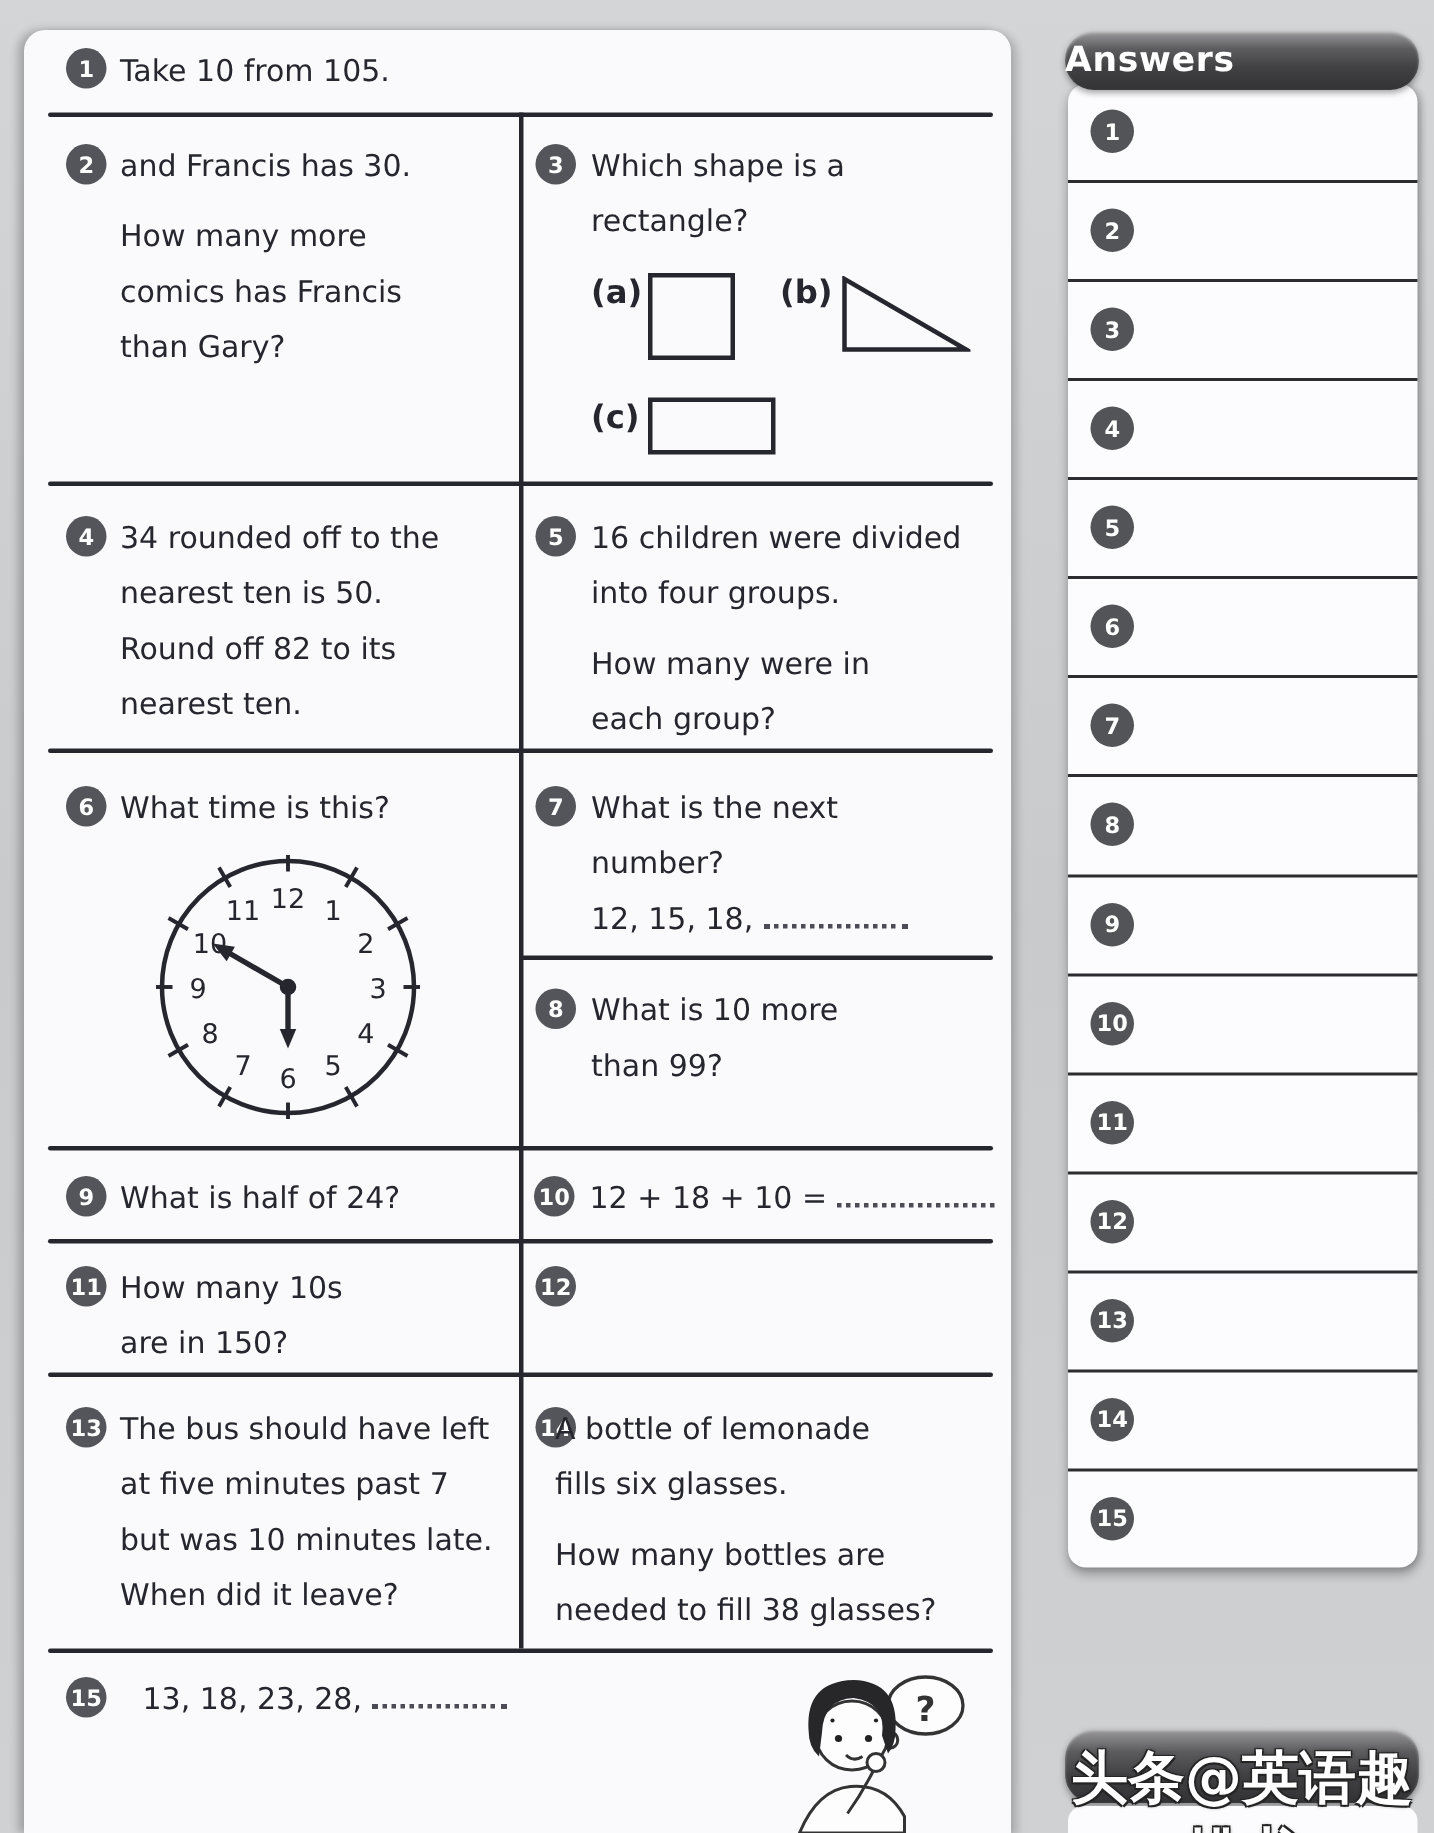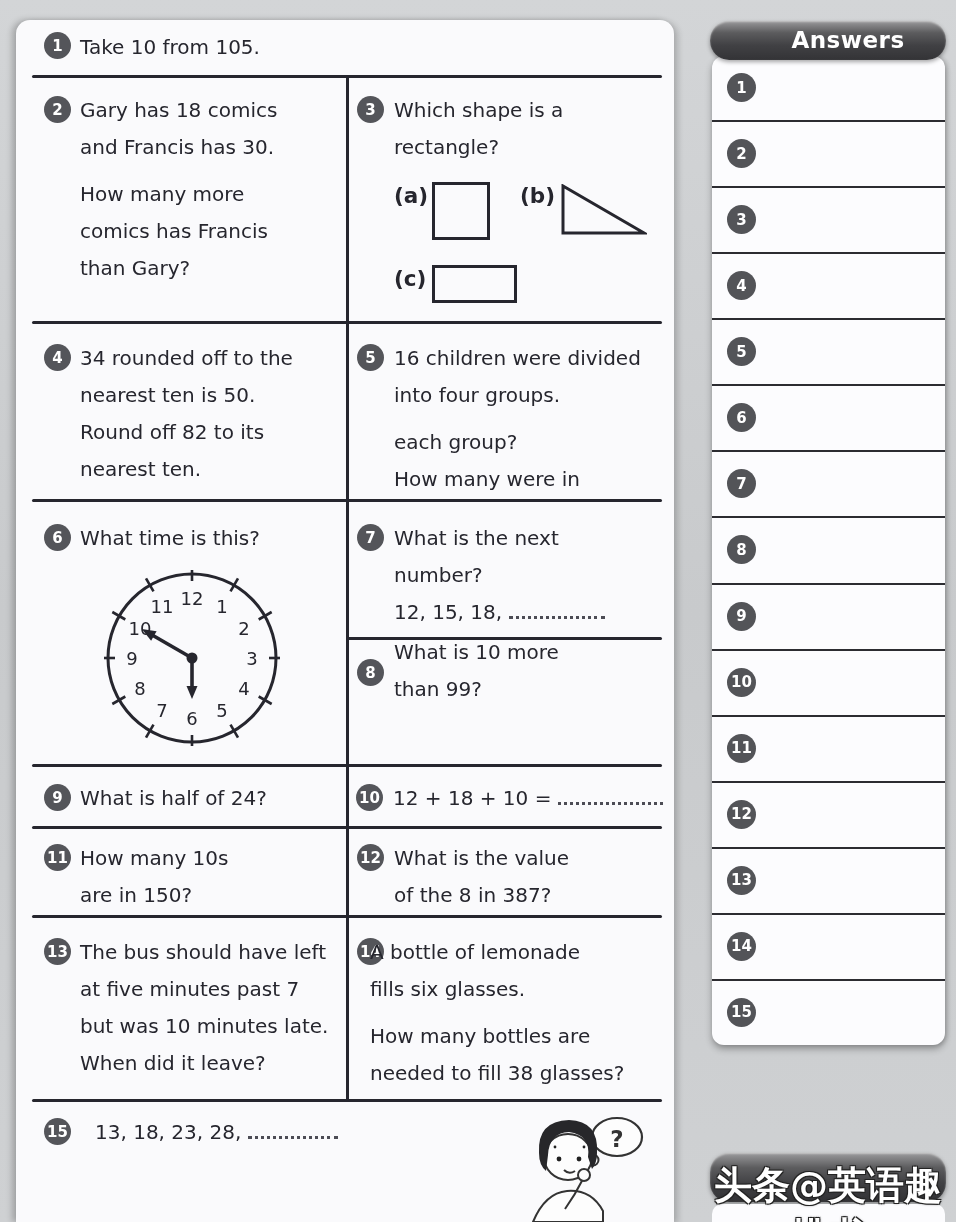--- a/index.html
+++ b/index.html
@@ -27,22 +27,22 @@
              border-radius:12px;box-shadow:0 4px 7px rgba(0,0,0,.3),2px 0 4px rgba(0,0,0,.15);
              display:flex;flex-direction:column;}
   .ans-row{flex:1;border-bottom:2px solid #2c2c31;position:relative;}
   .ans-row:last-child{border-bottom:none;}
   .ans-badge{position:absolute;left:15px;top:17px;width:29px;height:29px;border-radius:50%;
              background:#535458;color:#fff;font-weight:bold;font-size:15px;display:flex;
              align-items:center;justify-content:center;}
   .bar{position:absolute;left:710px;width:236px;height:39px;border-radius:19px;
        background:linear-gradient(180deg,#9a9a9c 0%,#5c5c5e 30%,#414144 62%,#333336 100%);
        box-shadow:0 2px 4px rgba(0,0,0,.35),inset 0 1px 2px rgba(255,255,255,.45);}
-  .bar-title{color:#ffffff;font-weight:bold;font-size:23px;text-align:center;line-height:39px;
-             letter-spacing:.5px;margin-left:40px;}
+  .bar-title{color:#ffffff;font-weight:bold;font-size:23px;text-align:left;line-height:39px;
+             letter-spacing:.5px;}
   .footer-bar{top:1153px;height:49px;}
   .footer-sliver{position:absolute;left:712px;top:1204px;width:233px;height:18px;
                  background:#fcfcfe;border-radius:10px 10px 0 0;}
   .watermark{position:absolute;left:700px;top:1160px;width:256px;text-align:center;
              font-size:38px;font-weight:bold;color:#ffffff;
              text-shadow:0 0 3px #2a2a2a,1px 1px 0 #222,-1px -1px 0 #222,1px -1px 0 #222,-1px 1px 0 #222;}
 </style>
 </head>
 <body>
 
@@ -60,21 +60,20 @@
   <div class="hline" style="left:32px;top:1099px;width:630px"></div>
   <div class="vline" style="left:346px;top:75px;height:1024px"></div>
 
   <span class="qbadge" style="left:44px;top:32px">1</span>
   <div class="qtext" style="left:80px;top:29px">
     <div>Take 10 from 105.</div>
   </div>
 
   <span class="qbadge" style="left:44px;top:96px">2</span>
   <div class="qtext" style="left:80px;top:92px">
-    <div>Gary has 18 comics</div>
     <div>and Francis has 30.</div>
     <div class="pgap"></div>
     <div>How many more</div>
     <div>comics has Francis</div>
     <div>than Gary?</div>
   </div>
 
   <span class="qbadge" style="left:357px;top:96px">3</span>
   <div class="qtext" style="left:394px;top:92px">
     <div>Which shape is a</div>
@@ -95,22 +94,22 @@
     <div>nearest ten is 50.</div>
     <div>Round off 82 to its</div>
     <div>nearest ten.</div>
   </div>
 
   <span class="qbadge" style="left:357px;top:344px">5</span>
   <div class="qtext" style="left:394px;top:340px">
     <div>16 children were divided</div>
     <div>into four groups.</div>
     <div class="pgap"></div>
+    <div>How many were in</div>
     <div>each group?</div>
-    <div>How many were in</div>
   </div>
 
   <span class="qbadge" style="left:44px;top:524px">6</span>
   <div class="qtext" style="left:80px;top:520px">
     <div>What time is this?</div>
   </div>
   <svg style="position:absolute;left:104px;top:570px" width="176" height="176" viewBox="0 0 176 176">
     <circle cx="88" cy="88" r="84" fill="none" stroke="#26262e" stroke-width="3"></circle>
     <g id="clock-ticks">
         <line x1="88" y1="11" x2="88" y2="-4"></line>
@@ -148,21 +147,21 @@
   </svg>
 
   <span class="qbadge" style="left:357px;top:524px">7</span>
   <div class="qtext" style="left:394px;top:520px">
     <div>What is the next</div>
     <div>number?</div>
     <div><span>12, 15, 18,</span> <span class="blank" style="width:96px"></span></div>
   </div>
 
   <span class="qbadge" style="left:357px;top:659px">8</span>
-  <div class="qtext" style="left:394px;top:634px">
+  <div class="qtext" style="left:394px;top:655px">
     <div>What is 10 more</div>
     <div>than 99?</div>
   </div>
 
   <span class="qbadge" style="left:44px;top:784px">9</span>
   <div class="qtext" style="left:80px;top:780px">
     <div>What is half of 24?</div>
   </div>
 
   <span class="qbadge" style="left:356px;top:784px">10</span>
@@ -170,24 +169,20 @@
     <div><span>12 + 18 + 10 =</span> <span class="blank" style="width:105px"></span></div>
   </div>
 
   <span class="qbadge" style="left:44px;top:844px">11</span>
   <div class="qtext" style="left:80px;top:840px">
     <div>How many 10s</div>
     <div>are in 150?</div>
   </div>
 
   <span class="qbadge" style="left:357px;top:844px">12</span>
-  <div class="qtext" style="left:394px;top:840px">
-    <div>What is the value</div>
-    <div>of the 8 in 387?</div>
-  </div>
 
   <span class="qbadge" style="left:44px;top:938px">13</span>
   <div class="qtext" style="left:80px;top:934px">
     <div>The bus should have left</div>
     <div>at five minutes past 7</div>
     <div>but was 10 minutes late.</div>
     <div>When did it leave?</div>
   </div>
 
   <span class="qbadge" style="left:357px;top:938px">14</span>

